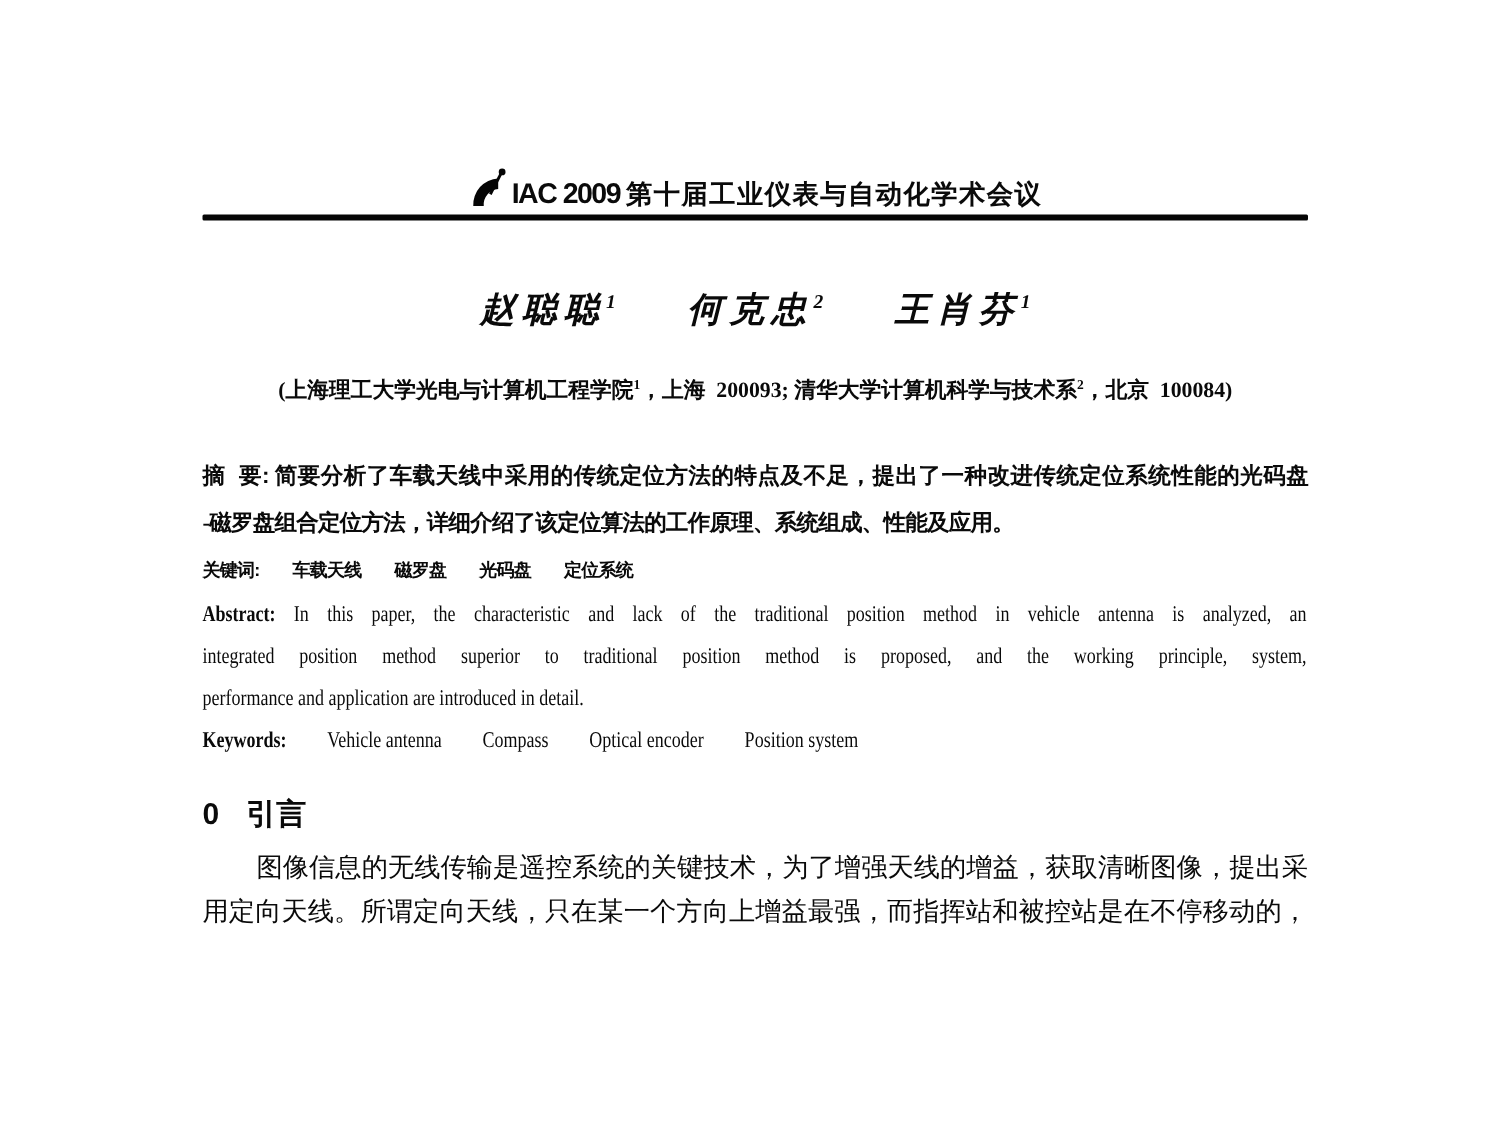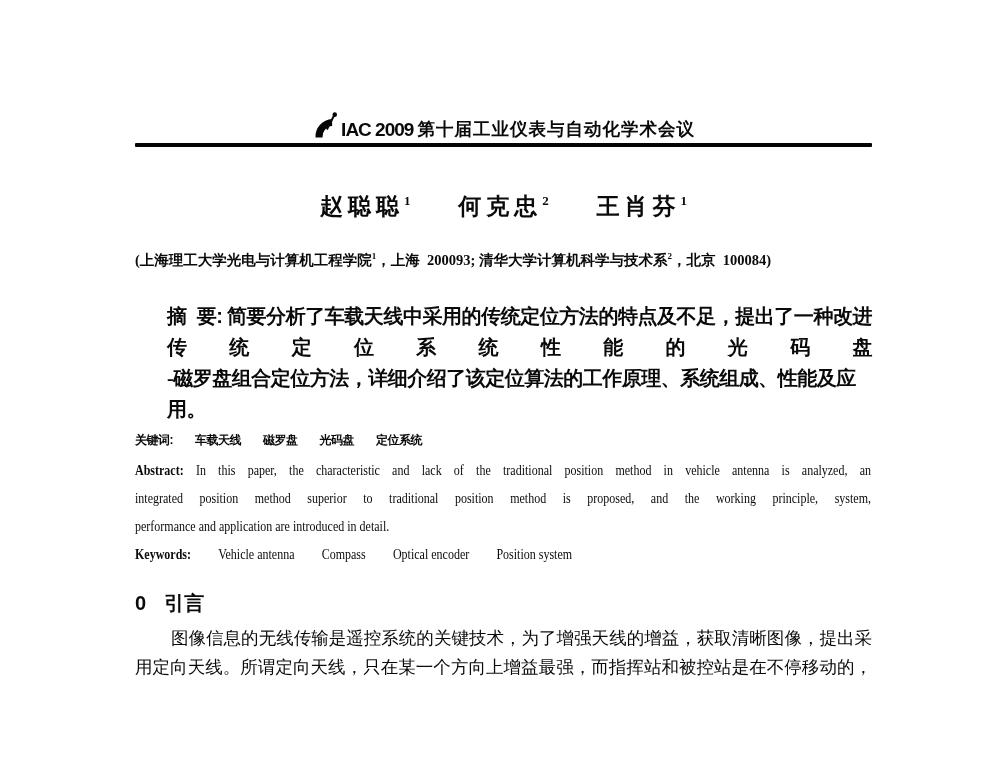--- a/index.html
+++ b/index.html
@@ -70,40 +70,39 @@
   }
 
   
   .authors {
     margin-top: 40px;
     text-align: center;
     font-weight: 700;
     font-size: 23px;
     line-height: 30px;
   }
-  .author { margin: 4px 21px; letter-spacing: 5px; }
+  .author { margin: 4px 21px; letter-spacing: 5px; font-style: italic; }
   .author sup { font-size: 13px; letter-spacing: 0; }
   .affiliation {
     margin-top: 23px;
-    text-align: left;
+    text-align: center;
     font-size: 14.5px;
     line-height: 22px;
     white-space: pre-wrap;
     font-weight: 600;
   }
   .affiliation sup { font-size: 9px; }
 
   
   .abstract-zh {
     margin-top: 30px;
-    font-size: 20px;
+    font-size: 15px;
     line-height: 31px;
     font-weight: 700;
     letter-spacing: -0.5px;
-    margin-left: 32px;
   }
   .lbl { white-space: pre-wrap; font-family: "Liberation Sans", sans-serif; font-weight: 700; }
   .jl { text-align: justify; text-align-last: justify; }
   .kw-zh { font-size: 12px; line-height: 31px; font-weight: 700; letter-spacing: -0.5px; }
   .kw-zh .kw-item { margin-right: 22px; }
 
   
   .en-block {
     width: 920px;
     transform: scaleX(0.8);

